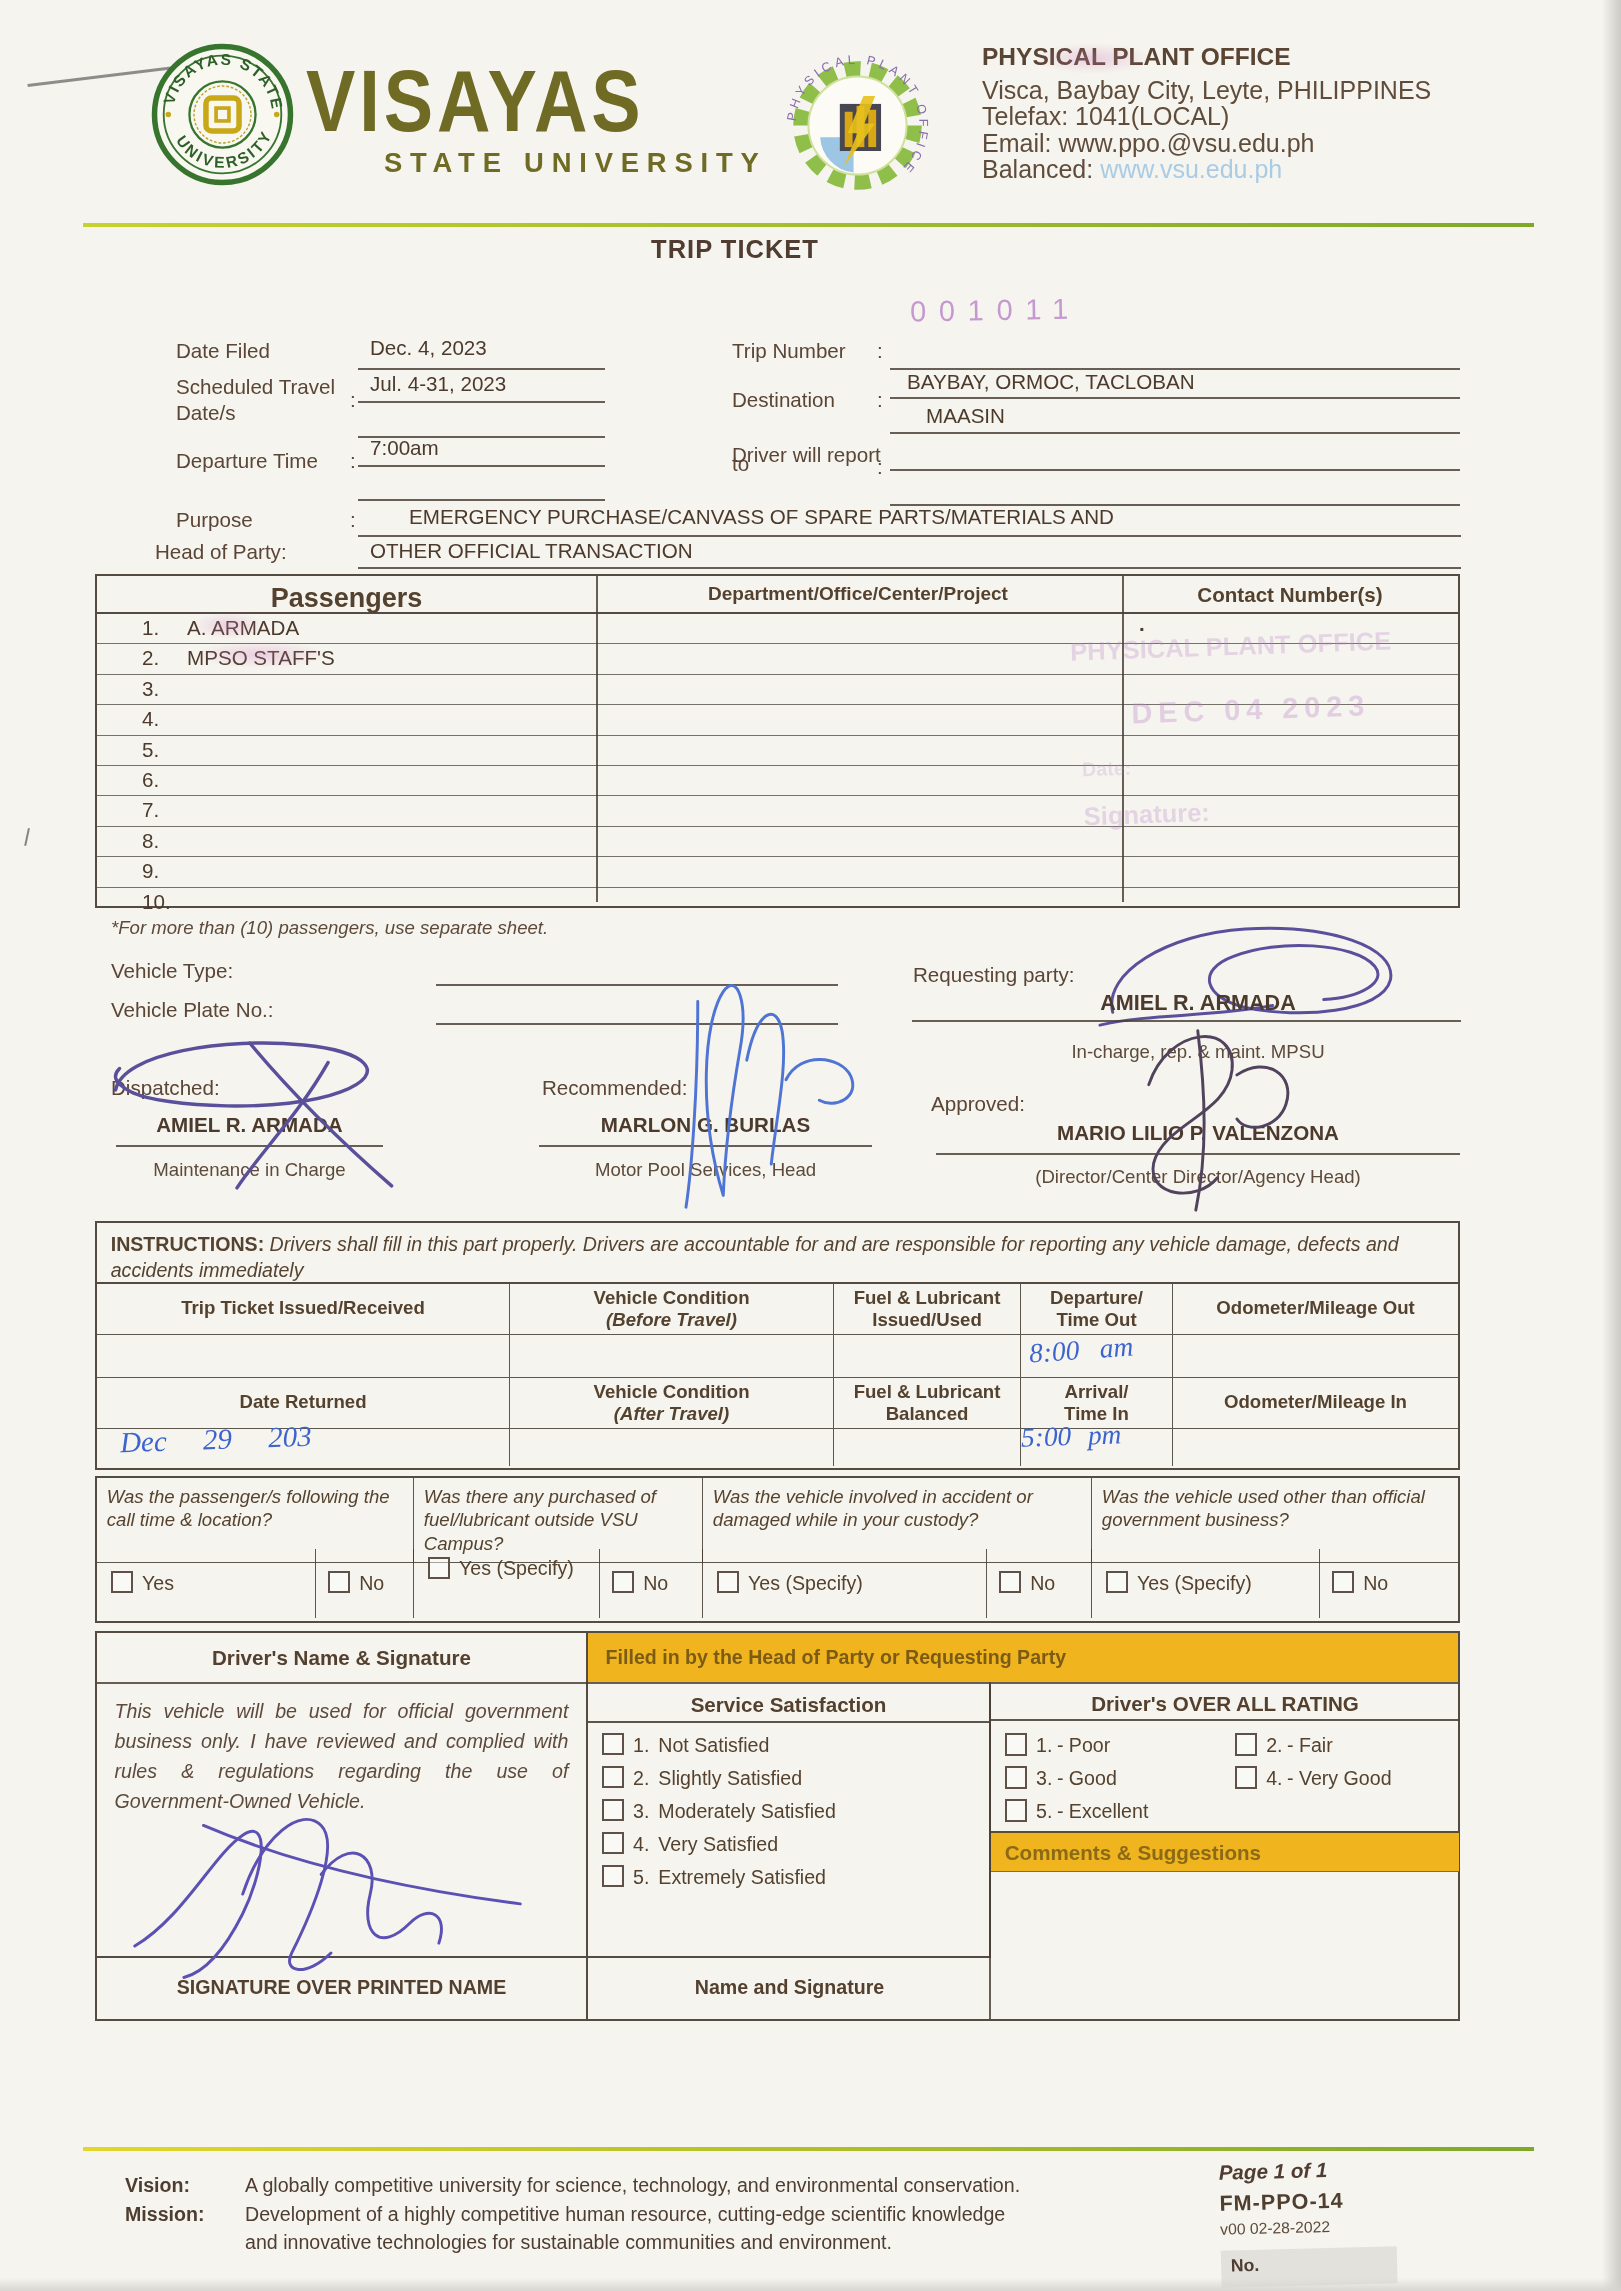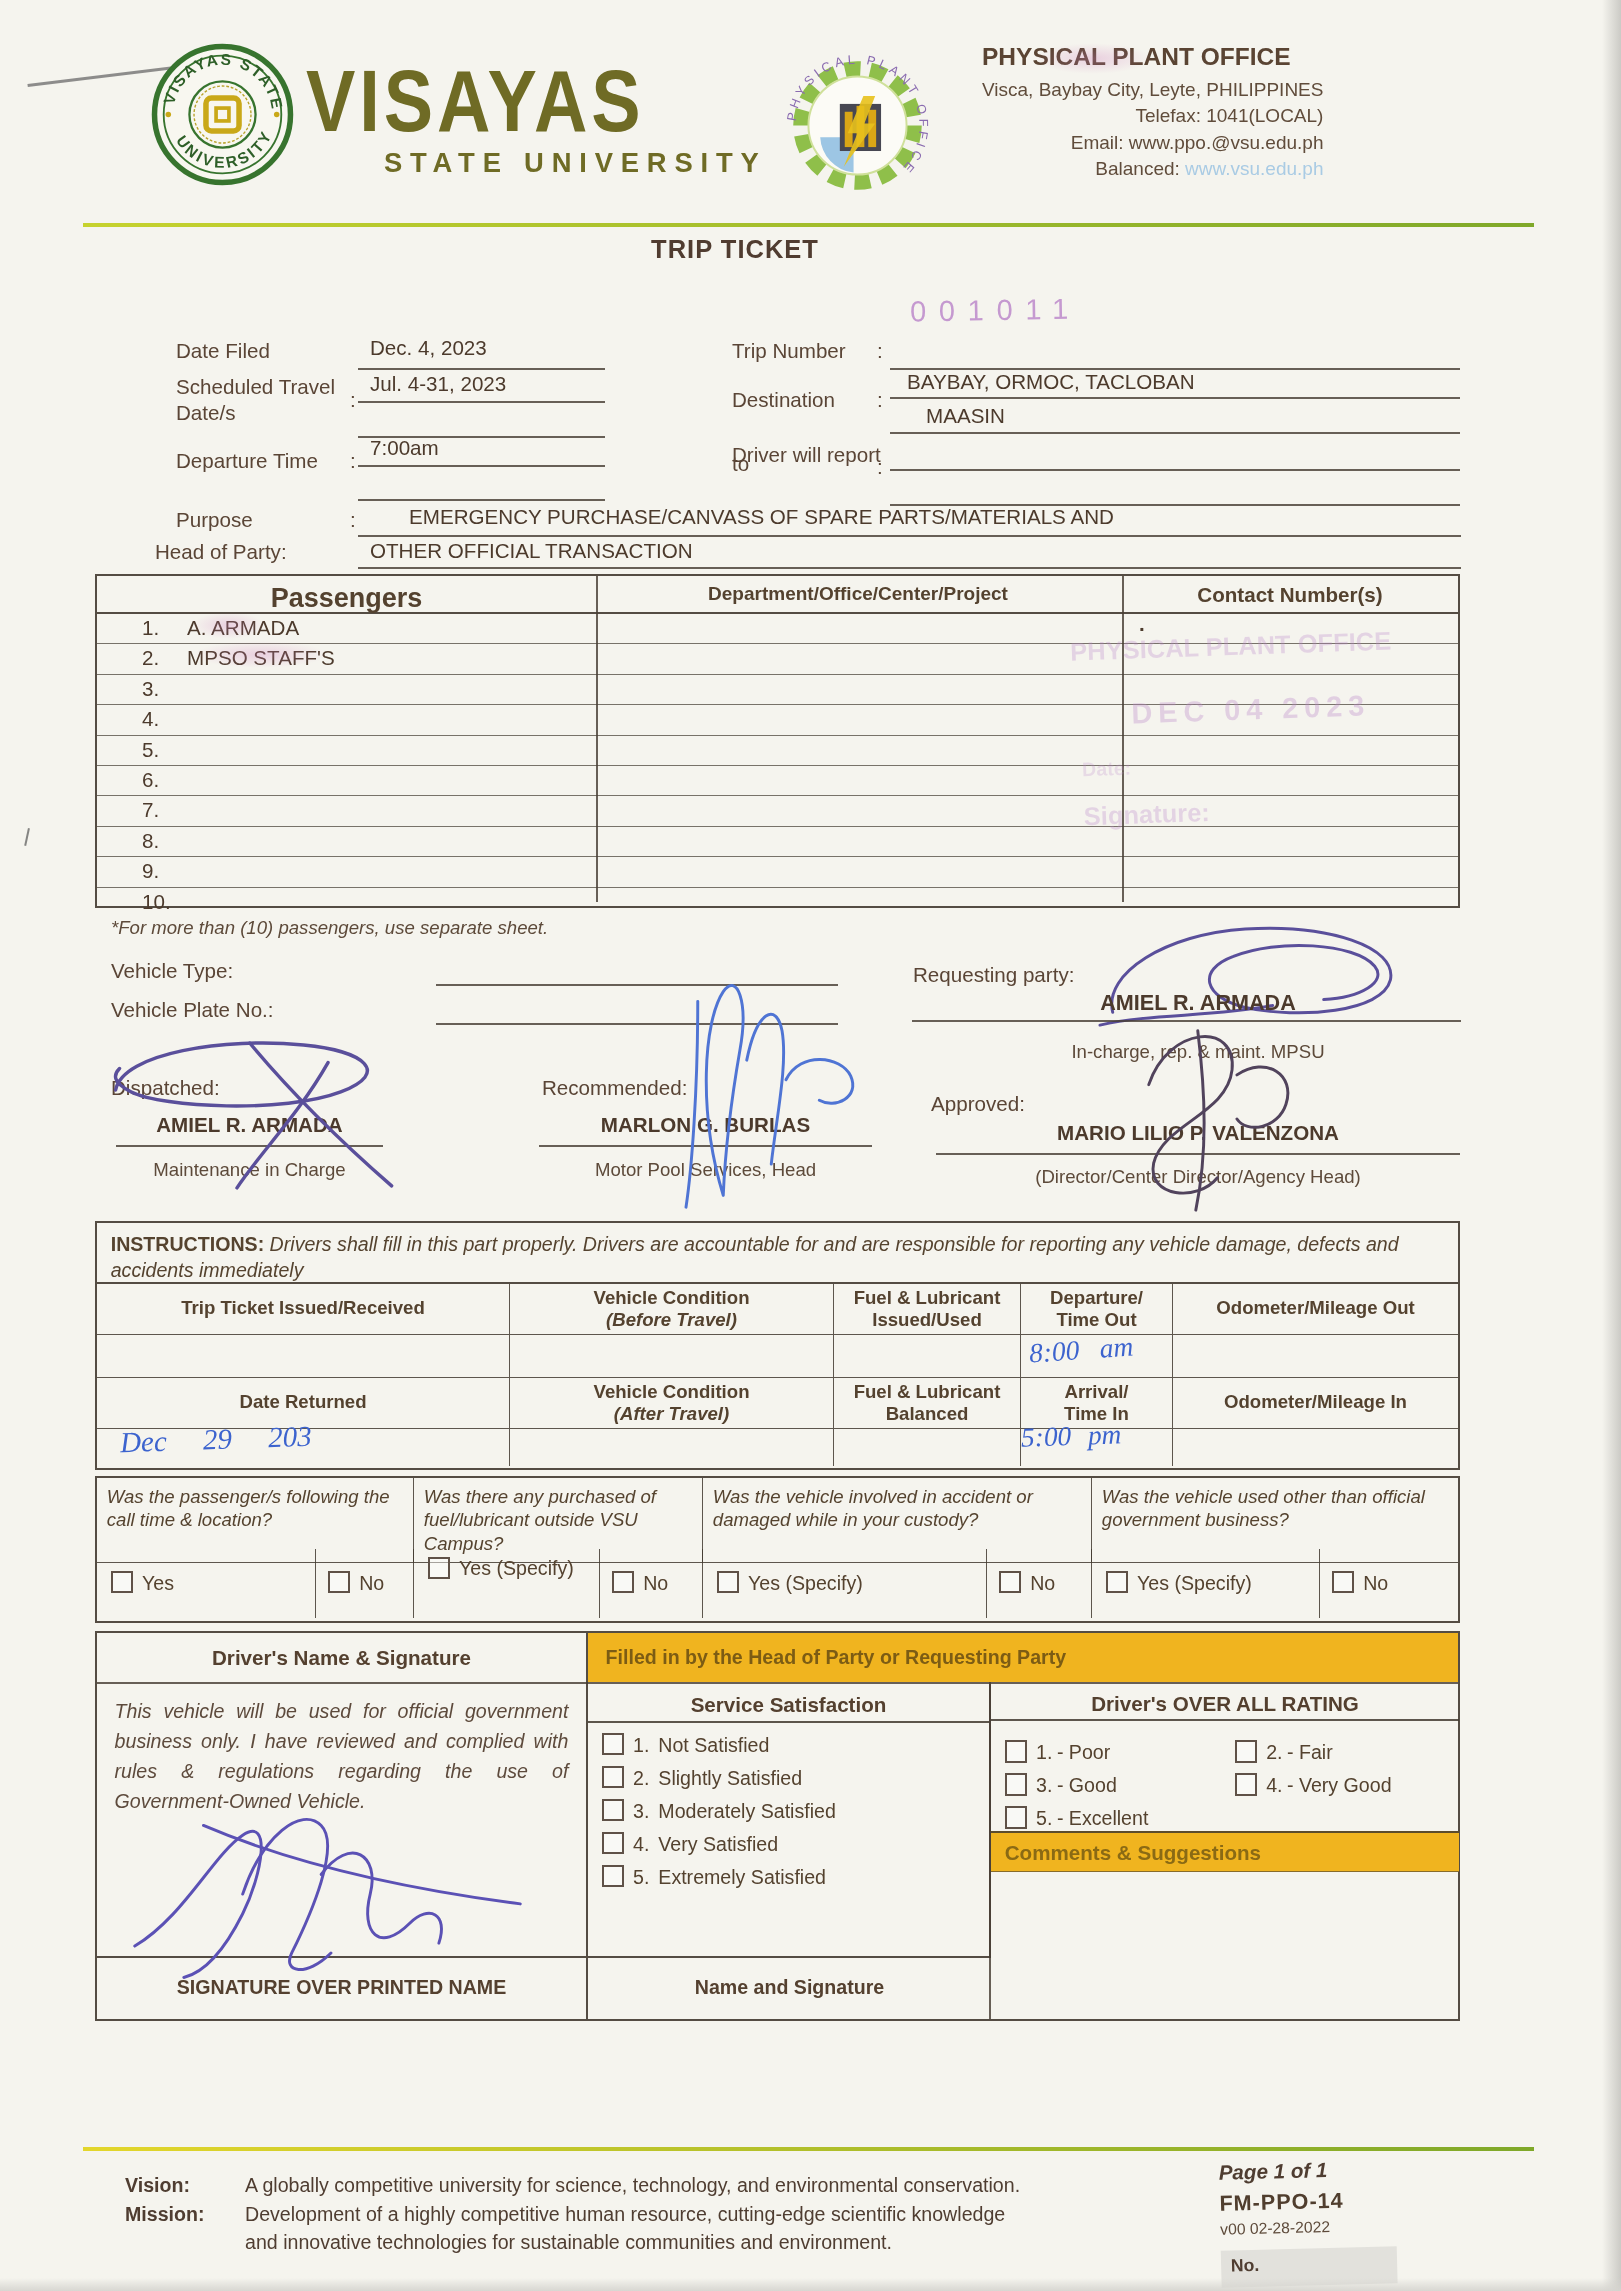--- a/index.html
+++ b/index.html
@@ -11,21 +11,21 @@
   .fline{position:absolute;height:2px;background:rgba(72,62,52,.82);}
   .vline{position:absolute;width:2px;background:rgba(72,62,52,.82);}
   .box{position:absolute;border:2px solid rgba(66,58,48,.9);}
   .cb{display:inline-block;width:18.6px;height:18.6px;border:2.5px solid #5f5147;
       margin-right:8.8px;vertical-align:-3.9px;background:rgba(255,255,255,.45);}
   .hand{position:absolute;font-family:"Liberation Serif",serif;font-style:italic;
         color:var(--hand-blue,#3c63ce);white-space:nowrap;}
   .stamp-ghost{position:absolute;color:var(--stamp-purple,#bd8acb);font-weight:bold;
         white-space:nowrap;}
   .blob{position:absolute;background:radial-gradient(ellipse at center,rgba(207,125,188,.30),rgba(207,125,188,0) 70%);}
-  .hdrline{font-size:19px;line-height:26.5px;color:#604c3b;white-space:nowrap;text-align:right;}
+  .hdrline{font-size:25px;line-height:26.5px;color:#604c3b;white-space:nowrap;}
   .cellhdr{font-weight:bold;font-size:18.6px;text-align:center;color:#54422f;}
   .ital{font-style:italic;}
   .grid-cell{border-right:1.8px solid rgba(66,58,48,.85);border-bottom:1.8px solid rgba(66,58,48,.85);
              box-sizing:border-box;position:relative;}
   .grid-cell.last{border-right:none;}
   .qtext{font-style:italic;font-size:18.6px;line-height:23.5px;padding:6.9px 9.8px;color:#55432f;}
   .opt{font-size:19.6px;color:#54422f;white-space:nowrap;}
   .banner{background:var(--accent-yellow,#f0b41f);}
   svg{display:block;}
   .sigpath{fill:none;stroke-linecap:round;stroke-linejoin:round;}
@@ -300,21 +300,21 @@
     <div class="abs" style="left:491px;top:51px;width:403px;height:39px;border-right:2px solid rgba(66,58,48,.9);border-bottom:2px solid rgba(66,58,48,.85);box-sizing:border-box;text-align:center;padding-top:8.8px;font-weight:bold;font-size:20.6px;color:#54402f;">Service Satisfaction</div>
     <div class="abs" style="left:491px;top:90px;width:403px;height:233px;border-right:2px solid rgba(66,58,48,.9);box-sizing:border-box;padding:9.8px 0 0 13.7px;">
       <div style="height:33px;"><span class="cb"></span><span class="opt">1.</span>&nbsp;&nbsp;<span class="opt">Not Satisfied</span></div>
       <div style="height:33px;"><span class="cb"></span><span class="opt">2.</span>&nbsp;&nbsp;<span class="opt">Slightly Satisfied</span></div>
       <div style="height:33px;"><span class="cb"></span><span class="opt">3.</span>&nbsp;&nbsp;<span class="opt">Moderately Satisfied</span></div>
       <div style="height:33px;"><span class="cb"></span><span class="opt">4.</span>&nbsp;&nbsp;<span class="opt">Very Satisfied</span></div>
       <div style="height:33px;"><span class="cb"></span><span class="opt">5.</span>&nbsp;&nbsp;<span class="opt">Extremely Satisfied</span></div>
     </div>
 
     <div class="abs" style="left:894px;top:51px;width:468px;height:37px;border-bottom:2px solid rgba(66,58,48,.85);box-sizing:border-box;text-align:center;padding-top:7.8px;font-weight:bold;font-size:20.6px;color:#54402f;">Driver's OVER ALL RATING</div>
-    <div class="abs" style="left:894px;top:88px;width:468px;display:grid;grid-template-columns:234px 1fr;grid-auto-rows:33px;padding-top:19px;">
+    <div class="abs" style="left:894px;top:88px;width:468px;display:grid;grid-template-columns:234px 1fr;grid-auto-rows:33px;padding-top:12px;">
       <div style="padding-left:13.7px;"><span class="cb"></span><span class="opt">1.</span>&nbsp;<span class="opt">- Poor</span></div>
       <div style="padding-left:9.8px;"><span class="cb"></span><span class="opt">2.</span>&nbsp;<span class="opt">- Fair</span></div>
       <div style="padding-left:13.7px;"><span class="cb"></span><span class="opt">3.</span>&nbsp;<span class="opt">- Good</span></div>
       <div style="padding-left:9.8px;"><span class="cb"></span><span class="opt">4.</span>&nbsp;<span class="opt">- Very Good</span></div>
       <div style="padding-left:13.7px;"><span class="cb"></span><span class="opt">5.</span>&nbsp;<span class="opt">- Excellent</span></div>
     </div>
     <div class="abs banner" style="left:894px;top:198px;width:468px;height:41px;box-sizing:border-box;border-top:2px solid rgba(66,58,48,.85);border-bottom:1.5px solid rgba(66,58,48,.6);padding:7.8px 0 0 13.7px;">
       <span style="font-weight:bold;font-size:20.6px;color:#8a6a14;">Comments &amp; Suggestions</span>
     </div>
     <div class="abs" style="left:894px;top:239px;width:468px;height:147px;"></div>

